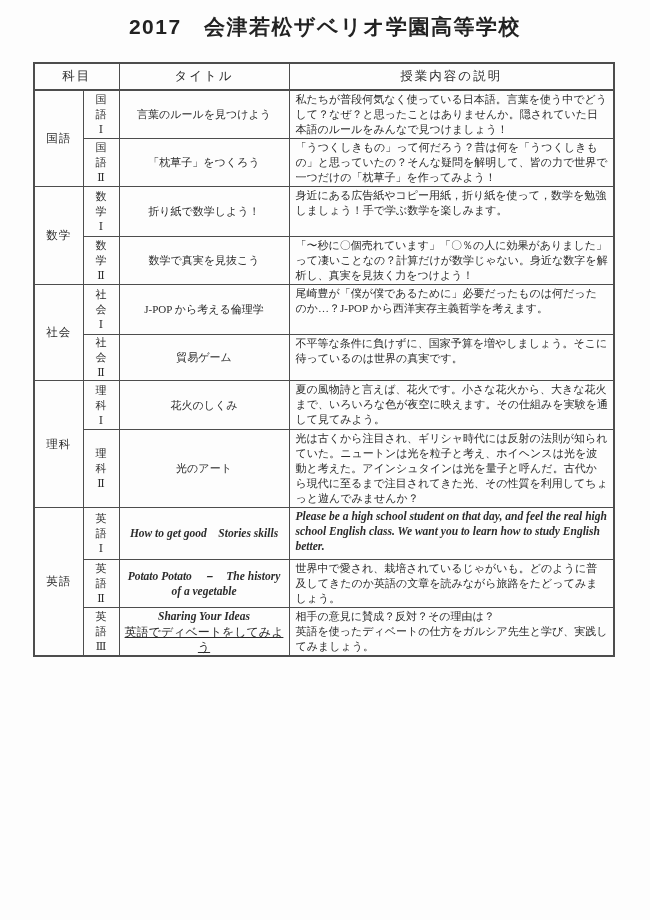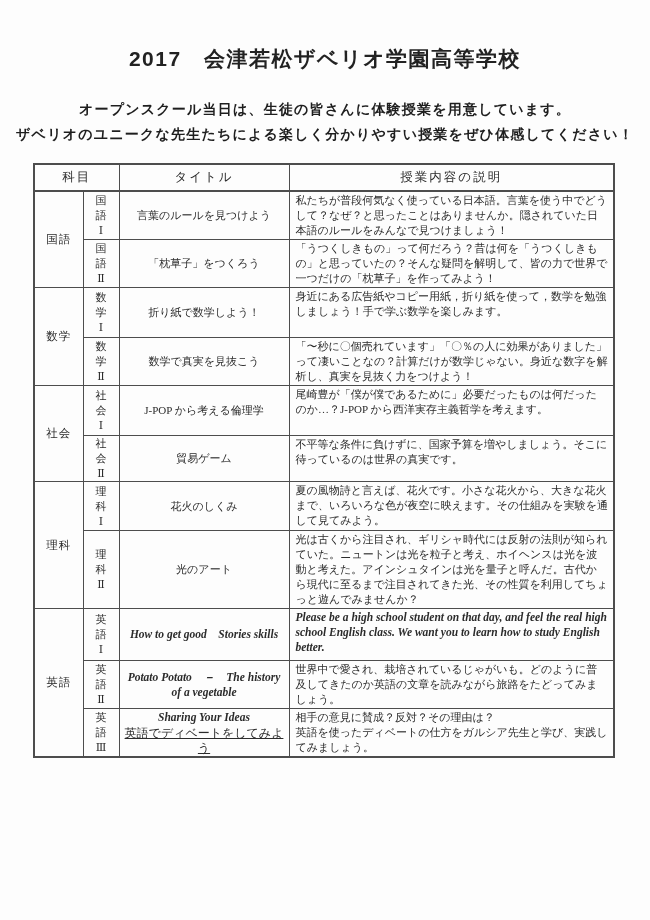--- a/index.html
+++ b/index.html
@@ -3,21 +3,21 @@
 <meta charset="utf-8">
 <style>
   html,body{margin:0;padding:0;}
   body{
     width:650px;height:920px;
     background:#fdfdfd;
     color:#2b2b2b;
     font-family:"Liberation Serif","DejaVu Serif",serif;
     overflow:hidden;
   }
-  .page{box-sizing:border-box;width:650px;height:920px;padding-top:44px;}
+  .page{box-sizing:border-box;width:650px;height:920px;padding-top:12px;}
   .gothic{font-family:"Liberation Sans","DejaVu Sans",sans-serif;}
 
   .doc-title{
     text-align:center;
     font-size:21px;
     font-weight:bold;
     letter-spacing:1.5px;
     line-height:30px;
     color:#222;
   }
@@ -87,24 +87,20 @@
 </style>
 </head>
 <body>
 
 <div class="page">
 
   <div class="doc-title gothic">
     <div>2017　会津若松ザベリオ学園高等学校</div>
   </div>
 
-  <div class="intro gothic">
-    <p>オープンスクール当日は、生徒の皆さんに体験授業を用意しています。</p>
-    <p>ザベリオのユニークな先生たちによる楽しく分かりやすい授業をぜひ体感してください！</p>
-  </div>
 
   <table class="lessons">
     <colgroup>
       <col style="width:49px">
         <col style="width:36px">
         <col style="width:170px">
         <col style="width:325px">
     </colgroup>
     <thead>
       <tr>

